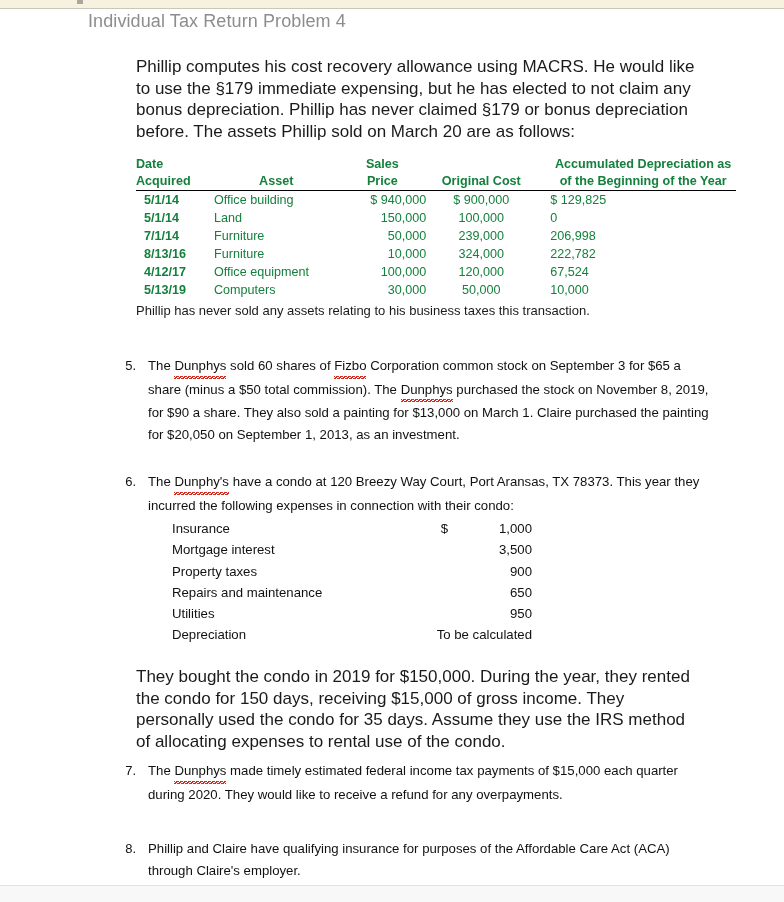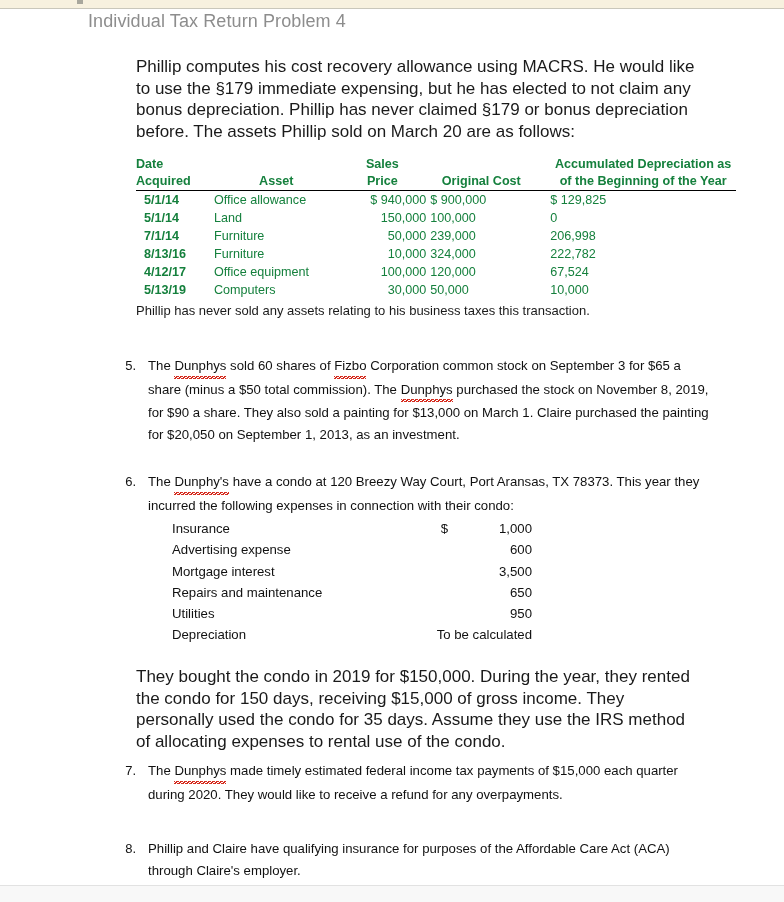--- a/index.html
+++ b/index.html
@@ -98,21 +98,21 @@
   }
   .asset-table th .l1 { display: block; }
   .asset-table th .l2 { display: block; }
   .asset-table td {
     padding: 0.8px 0;
     white-space: nowrap;
   }
   .col-date   { text-align: left;  width: 76px; }
   .col-asset  { text-align: left;  width: 132px; }
   .col-sales  { text-align: right; width: 96px; padding-right: 4px !important; }
-  .col-cost   { text-align: left; width: 108px; padding-right: 18px !important; }
+  .col-cost   { text-align: center; width: 108px; padding-right: 18px !important; }
   .col-accum  { width: 188px; }
 
   th.col-asset  { text-align: center; }
   th.col-sales  { text-align: center; }
   th.col-cost   { text-align: center; }
   th.col-accum  { text-align: center; }
 
   td.col-date { padding-left: 8px; font-weight: bold; }
 
   .table-note {
@@ -223,21 +223,21 @@
         </th>
         <th class="col-accum">
           <span class="l1">Accumulated Depreciation as</span>
           <span class="l2">of the Beginning of the Year</span>
         </th>
       </tr>
     </thead>
     <tbody>
       <tr>
         <td class="col-date">5/1/14</td>
-        <td class="col-asset">Office allowance</td>
+        <td class="col-asset">Office building</td>
         <td class="col-sales">$ 940,000</td>
         <td class="col-cost">$ 900,000</td>
         <td class="col-accum">$ 129,825</td>
       </tr>
       <tr>
         <td class="col-date">5/1/14</td>
         <td class="col-asset">Land</td>
         <td class="col-sales">150,000</td>
         <td class="col-cost">100,000</td>
         <td class="col-accum">0</td>
@@ -286,28 +286,28 @@
   </div>
 
   <table class="expense-list">
     <tbody>
       <tr>
         <td class="exp-label">Insurance</td>
         <td class="exp-dollar">$</td>
         <td class="exp-value">1,000</td>
       </tr>
       <tr>
-        <td class="exp-label">Advertising expense</td>
-        <td class="exp-dollar"></td>
-        <td class="exp-value">600</td>
-      </tr>
-      <tr>
         <td class="exp-label">Mortgage interest</td>
         <td class="exp-dollar"></td>
         <td class="exp-value">3,500</td>
+      </tr>
+      <tr>
+        <td class="exp-label">Property taxes</td>
+        <td class="exp-dollar"></td>
+        <td class="exp-value">900</td>
       </tr>
       <tr>
         <td class="exp-label">Repairs and maintenance</td>
         <td class="exp-dollar"></td>
         <td class="exp-value">650</td>
       </tr>
       <tr>
         <td class="exp-label">Utilities</td>
         <td class="exp-dollar"></td>
         <td class="exp-value">950</td>

